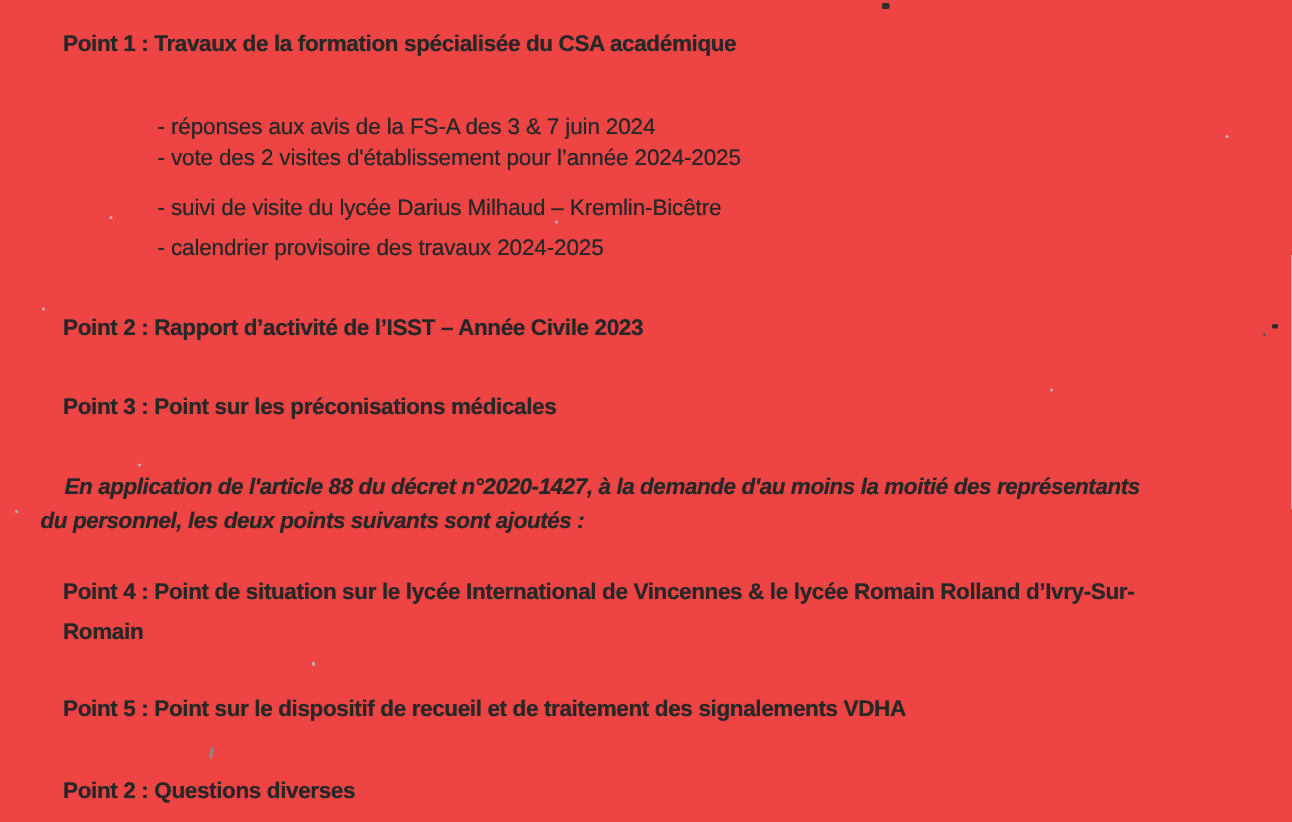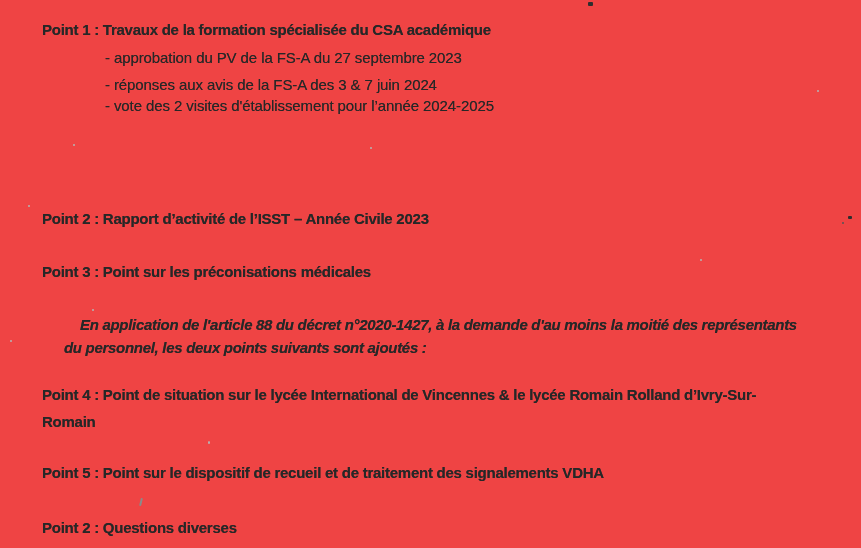--- a/index.html
+++ b/index.html
@@ -25,21 +25,20 @@
     text-shadow: 0 0 0.5px rgba(45,45,45,0.75);
   }
   .bold {
     font-weight: bold;
     letter-spacing: -0.25px;
   }
   .bolditalic {
     font-weight: bold;
     font-style: italic;
     letter-spacing: -0.3px;
-    margin-left: 37px;
   }
   .subitem {
     left: 105px;
   }
   .heading {
     left: 42px;
   }
   .speck {
     position: absolute;
     background: #555;
@@ -52,23 +51,24 @@
     border-radius: 1px;
     transform: rotate(14deg);
   }
 </style>
 </head>
 <body>
 
 <div class="page">
 
   <div class="line bold heading" style="top:20px">Point 1 : Travaux de la formation spécialisée du CSA académique</div>
-  <div class="line subitem" style="top:48px">- approbation du PV de la FS-A du 27 septembre 2023</div>
   <div class="line subitem" style="top:75px">- réponses aux avis de la FS-A des 3 &amp; 7 juin 2024</div>
   <div class="line subitem" style="top:96px">- vote des 2 visites d'établissement pour l’année 2024-2025</div>
+  <div class="line subitem" style="top:129px">- suivi de visite du lycée Darius Milhaud – Kremlin-Bicêtre</div>
+  <div class="line subitem" style="top:156px">- calendrier provisoire des travaux 2024-2025</div>
 
   <div class="line bold heading" style="top:209px">Point 2 : Rapport d’activité de l’ISST – Année Civile 2023</div>
 
   <div class="line bold heading" style="top:262px">Point 3 : Point sur les préconisations médicales</div>
 
   <div class="line bolditalic" style="left:43px; top:315px">En application de l'article 88 du décret n°2020-1427, à la demande d'au moins la moitié des représentants</div>
   <div class="line bolditalic" style="left:27px; top:338px">du personnel, les deux points suivants sont ajoutés :</div>
 
   <div class="line bold heading" style="top:385px">Point 4 : Point de situation sur le lycée International de Vincennes &amp; le lycée Romain Rolland d’Ivry-Sur-</div>
   <div class="line bold heading" style="top:412px">Romain</div>

